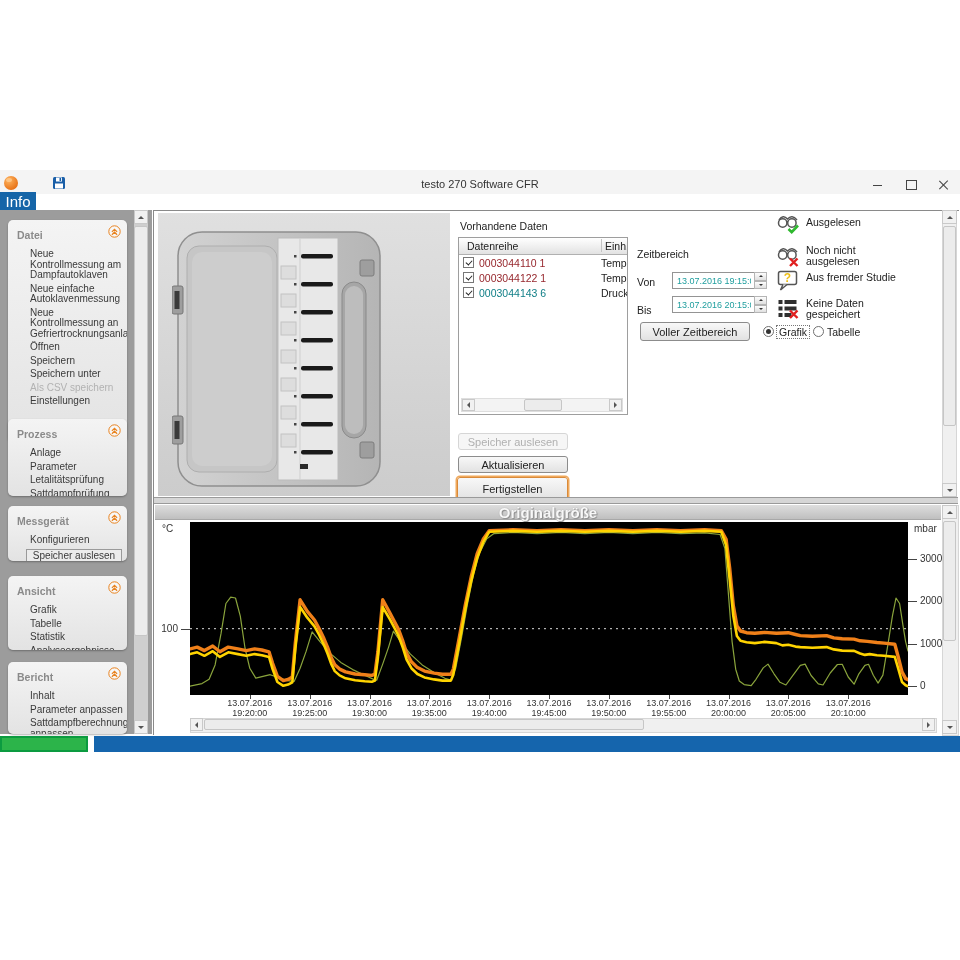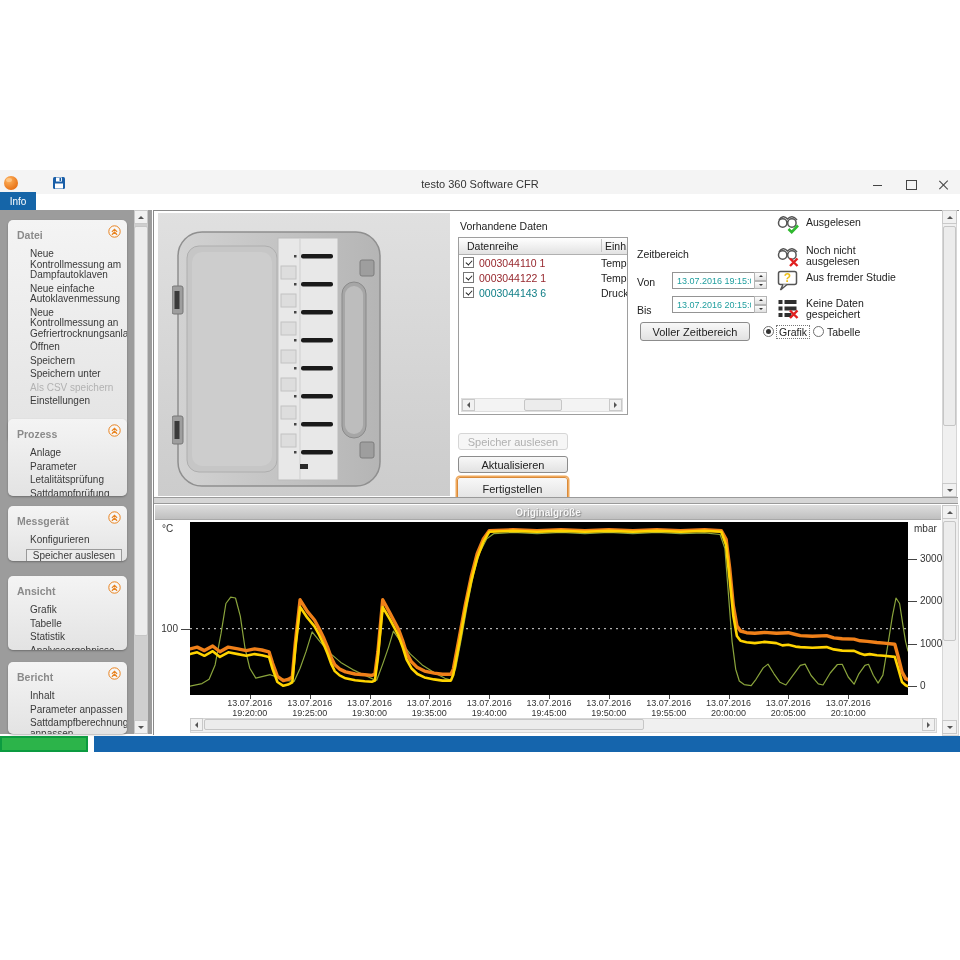--- a/index.html
+++ b/index.html
@@ -8,21 +8,21 @@
   .titlebar{position:absolute;left:0;top:170px;width:960px;height:24px;background:#f4f4f4;}
   .apptitle{position:absolute;left:0;top:178px;width:960px;text-align:center;font-size:11px;color:#333;}
   .winbtn{position:absolute;top:177px;width:22px;height:16px;display:flex;align-items:center;justify-content:center;}
   .wb-min{left:866px;} .wb-max{left:900px;} .wb-close{left:933px;}
   .glyph-min{width:9px;height:1px;background:#444;}
   .glyph-max{width:9px;height:8px;border:1px solid #444;}
   .glyph-x{position:relative;width:10px;height:10px;}
   .glyph-x::before,.glyph-x::after{content:"";position:absolute;left:4px;top:-1px;width:1.4px;height:12px;background:#444;}
   .glyph-x::before{transform:rotate(45deg);} .glyph-x::after{transform:rotate(-45deg);}
   .tab-info{position:absolute;left:0px;top:192px;width:36px;height:18px;background:#1565a8;color:#fff;
-            font-size:10px;display:flex;align-items:center;justify-content:center;}
+            font-size:15px;display:flex;align-items:center;justify-content:center;}
   
   .sidebar-bg{position:absolute;left:0;top:210px;width:152px;height:524px;background:#9c9c9c;}
   .mainpanel{position:absolute;left:153px;top:210px;width:805px;height:524px;background:#fff;
              border-left:1px solid #8a8a8a;border-top:1px solid #8a8a8a;}
   
   .panel{position:absolute;left:8px;width:119px;background:linear-gradient(#f4f4f4,#e3e3e3);
          border-radius:5px;box-shadow:0 1px 2px rgba(0,0,0,.3);overflow:hidden;}
   .panel-h{position:relative;padding:5px 6px 3px 9px;}
   .panel-title{font-size:10.5px;font-weight:bold;color:#8a8a8a;}
   .panel-collapse{position:absolute;right:6px;top:4px;width:13px;height:13px;}
@@ -74,21 +74,21 @@
   .rlabel{position:absolute;font-size:10.5px;color:#222;}
   .rlabel.focused{outline:1px dotted #777;padding:0 2px;}
   
   .leg-ic{position:absolute;left:776px;width:24px;height:24px;}
   .leg-lb{position:absolute;left:806px;width:96px;font-size:10.5px;line-height:11px;color:#222;}
   
   .splitter{position:absolute;left:154px;top:497px;width:804px;height:7px;background:#d6d6d6;
             border-top:1px solid #9a9a9a;border-bottom:1px solid #9a9a9a;box-sizing:border-box;}
   .chart-hd{position:absolute;left:155px;top:505px;width:786px;height:15px;
             background:linear-gradient(#dedede,#bfbfbf);border-bottom:1px solid #a8a8a8;
-            font-size:10px;font-weight:bold;color:#f7f7f7;text-shadow:1px 1px 1px #8c8c8c,0 0 1px #999;
+            font-size:15px;font-weight:bold;color:#f7f7f7;text-shadow:1px 1px 1px #8c8c8c,0 0 1px #999;
             display:flex;align-items:center;justify-content:center;box-sizing:border-box;}
   .plot{position:absolute;left:190px;top:522px;width:718px;height:173px;background:#000;}
   .axlab{position:absolute;font-size:10px;color:#333;}
   .tick{position:absolute;background:#444;}
   .xlab{position:absolute;top:698px;width:64px;text-align:center;font-size:9px;line-height:10px;color:#333;}
   
   .bar-green{position:absolute;left:0;top:736px;width:88px;height:16px;background:#2cb44a;border:2px solid #0c9b40;box-sizing:border-box;}
   .bar-blue{position:absolute;left:94px;top:736px;width:866px;height:16px;background:#1565ad;}
 </style>
 </head>
@@ -104,21 +104,21 @@
     </defs>
   <circle cx="8" cy="8" r="7" fill="url(#orb)"></circle>
   <ellipse cx="6" cy="5" rx="3" ry="2" fill="#ffcf96" opacity="0.7"></ellipse>
 </svg>
 <svg class="abs" style="left:52px;top:176px" width="14" height="14" viewBox="0 0 14 14">
   <rect x="1" y="1" width="12" height="12" rx="1.5" fill="#1a5fa8"></rect>
   <rect x="4" y="1.5" width="6" height="4" fill="#fff"></rect>
   <rect x="7.5" y="2" width="1.6" height="3" fill="#1a5fa8"></rect>
   <rect x="3" y="7.5" width="8" height="5" fill="#fff"></rect>
 </svg>
-<div class="apptitle">testo 360 Software CFR</div>
+<div class="apptitle">testo 270 Software CFR</div>
 <div class="winbtn wb-min">
     <div class="glyph-min"></div>
   </div>
 <div class="winbtn wb-max">
     <div class="glyph-max"></div>
   </div>
 <div class="winbtn wb-close">
     <div class="glyph-x"></div>
   </div>
 <div class="tab-info">Info</div>

